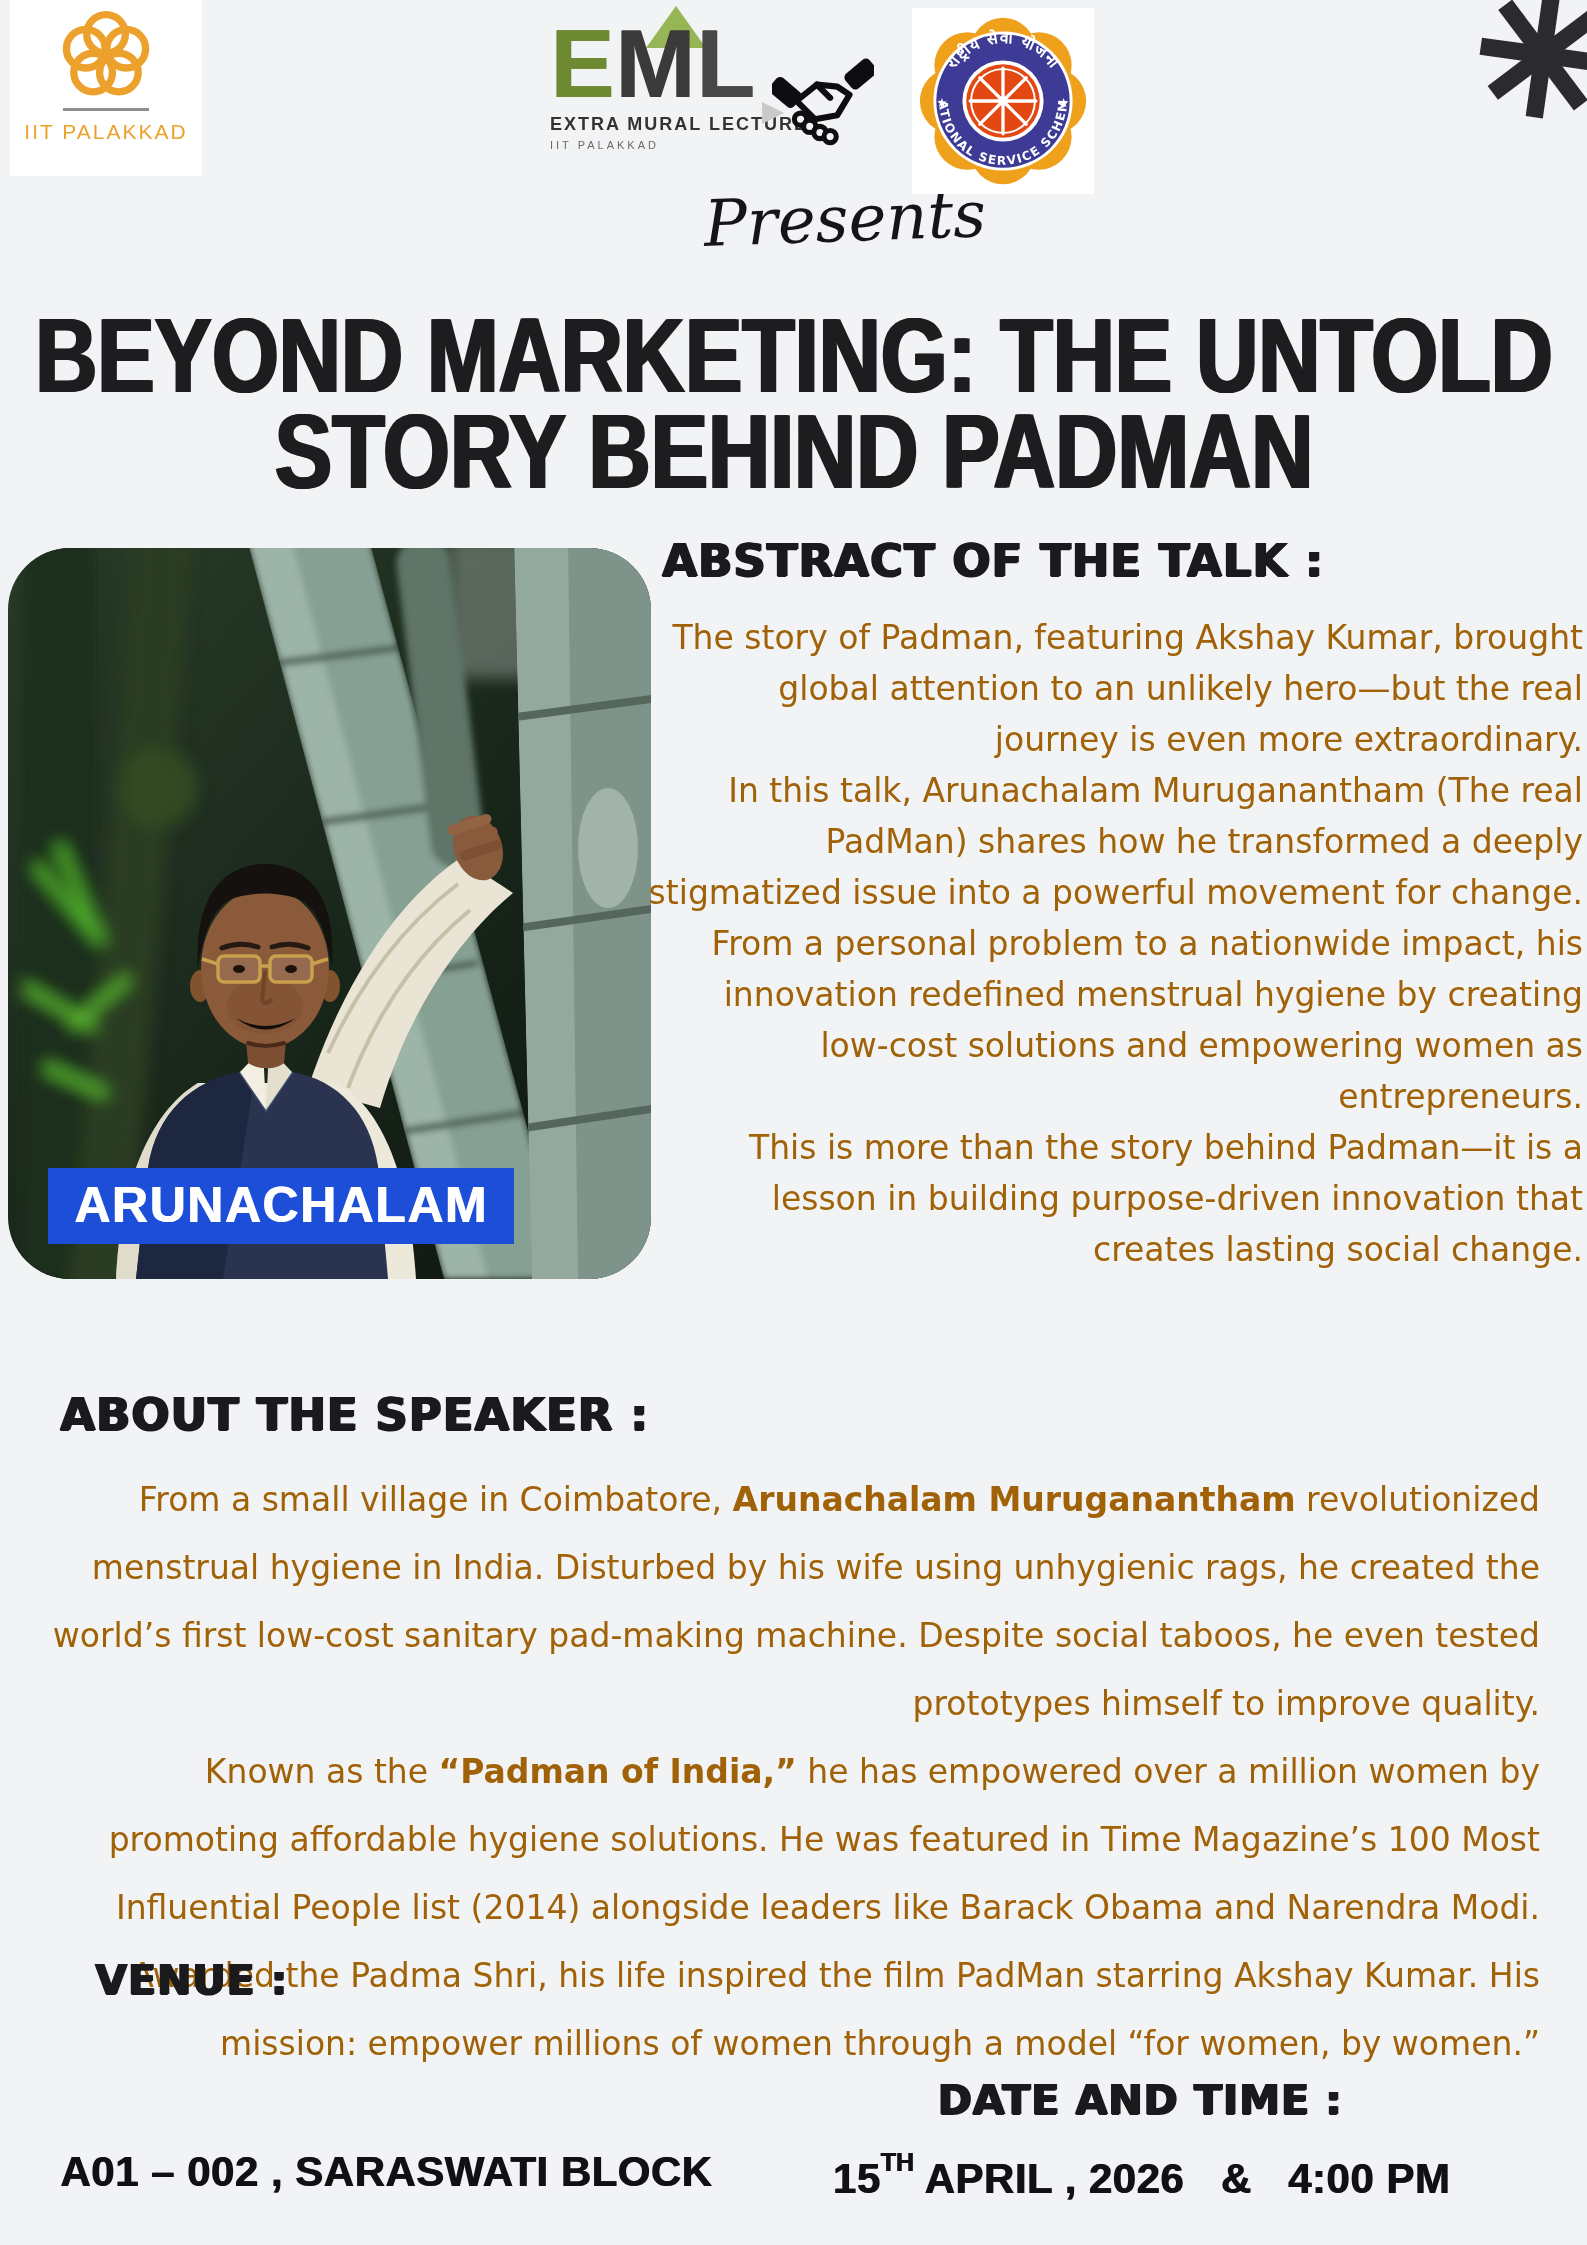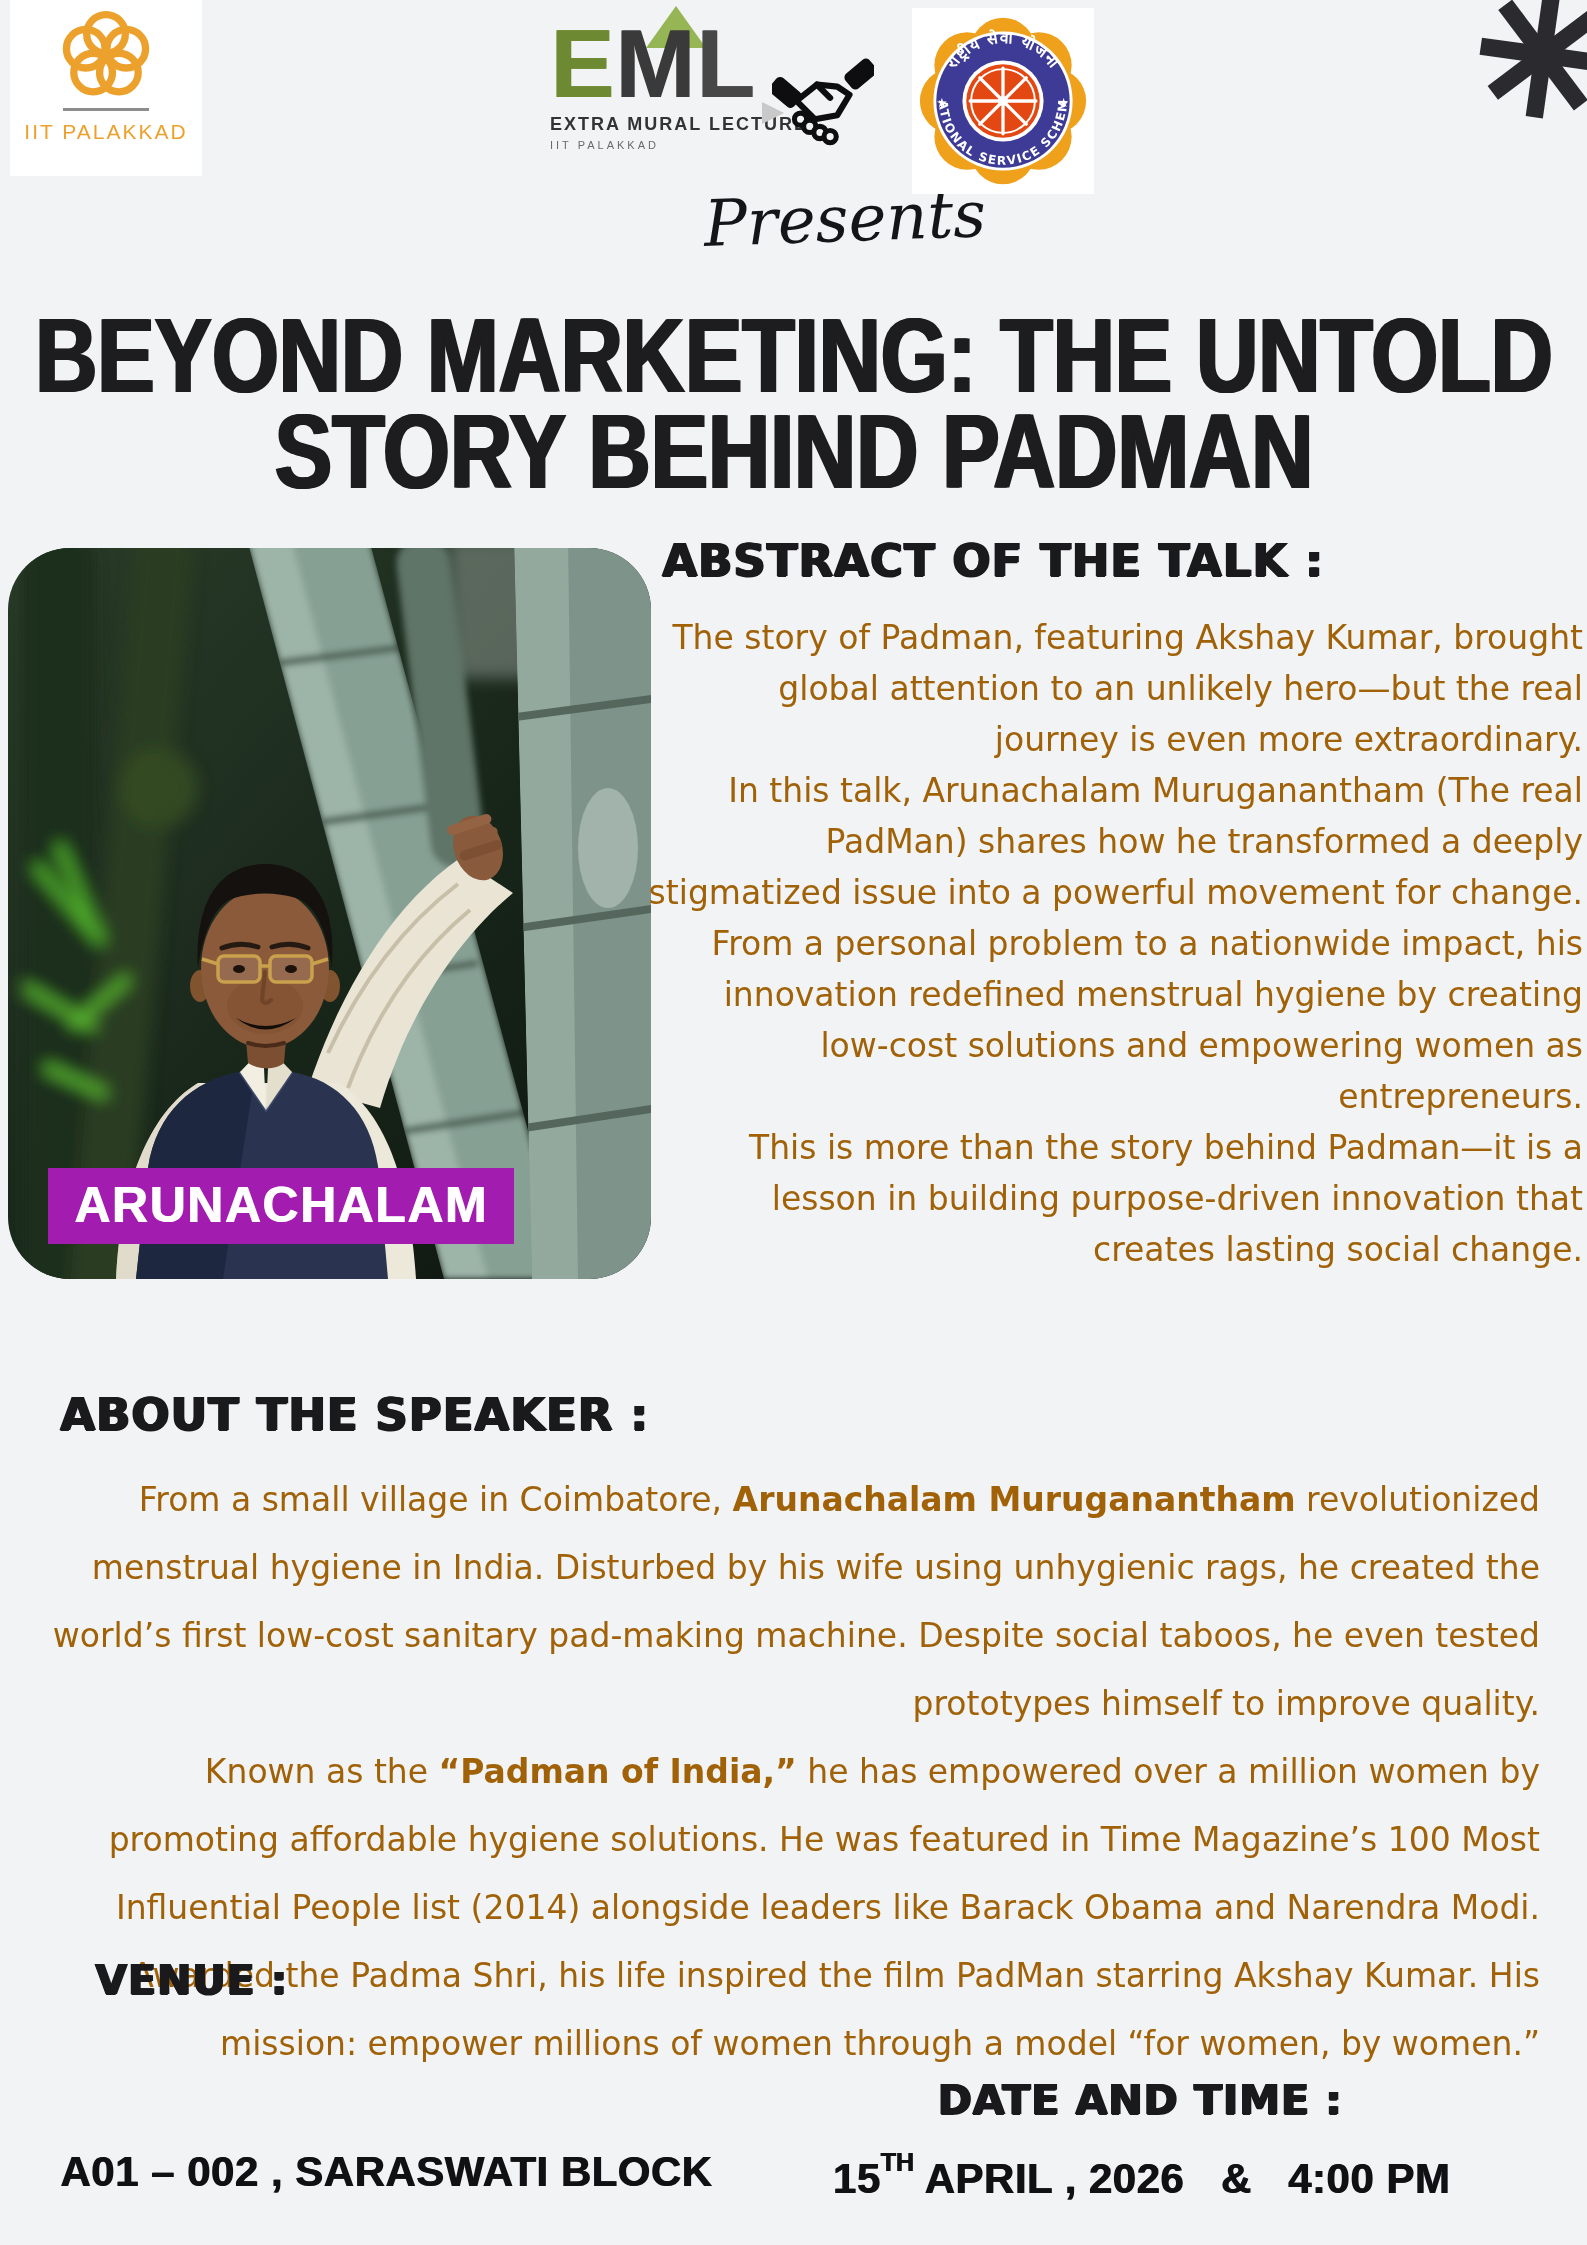--- a/index.html
+++ b/index.html
@@ -42,21 +42,21 @@
   .title-line{position:absolute;left:0;width:100%;text-align:center;
               font-family:"Liberation Sans",sans-serif;font-weight:900;font-size:86px;color:#1d1c1e;
               transform:scaleY(1.22);transform-origin:center top;
               text-shadow:2px 0 0 #1d1c1e,-1px 0 0 #1d1c1e;}
   .title-1{top:296px;}
   .title-2{top:392px;}
 
   
   .photo{position:absolute;left:8px;top:548px;width:643px;height:731px;border-radius:62px;overflow:hidden;}
   .photo svg{display:block;width:100%;height:100%;}
-  .tag{position:absolute;background:#a21caf;color:#ffffff;font-family:"Liberation Sans",sans-serif;
+  .tag{position:absolute;background:#1d4ed8;color:#ffffff;font-family:"Liberation Sans",sans-serif;
        font-weight:700;font-size:50px;letter-spacing:1.5px;text-shadow:1px 0 #fff;}
   .tag1{left:48px;top:1168px;padding:8px 26px 10px;}
   .tag2{left:8px;top:1230px;padding:12px 30px 28px;}
 
   
   .grunge{position:absolute;font-family:"DejaVu Sans",sans-serif;font-weight:700;color:#1a1a1d;
           letter-spacing:1px;text-shadow:1.4px 0 0 #1a1a1d,-0.8px 0 0 #1a1a1d,0 1px 0 #1a1a1d;}
   .abstract-h{left:662px;top:534px;font-size:45px;}
   .about-h{left:60px;top:1388px;font-size:45px;}
 

